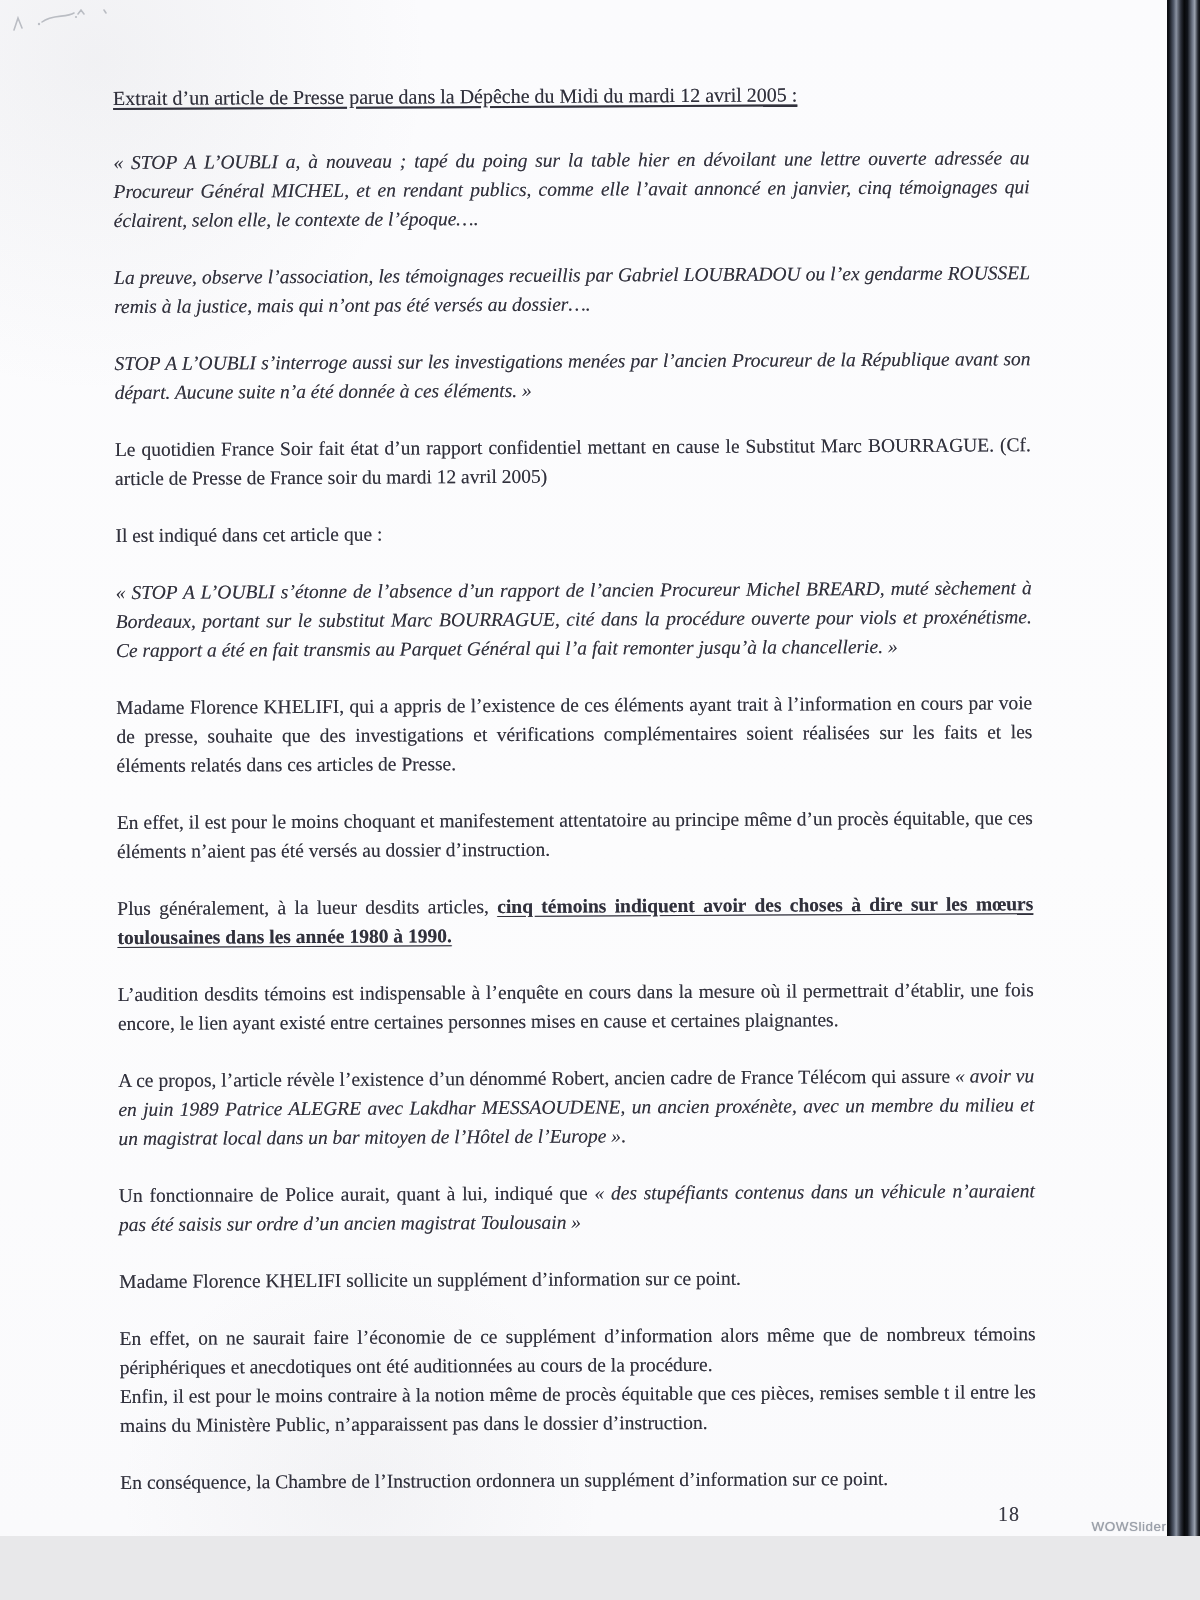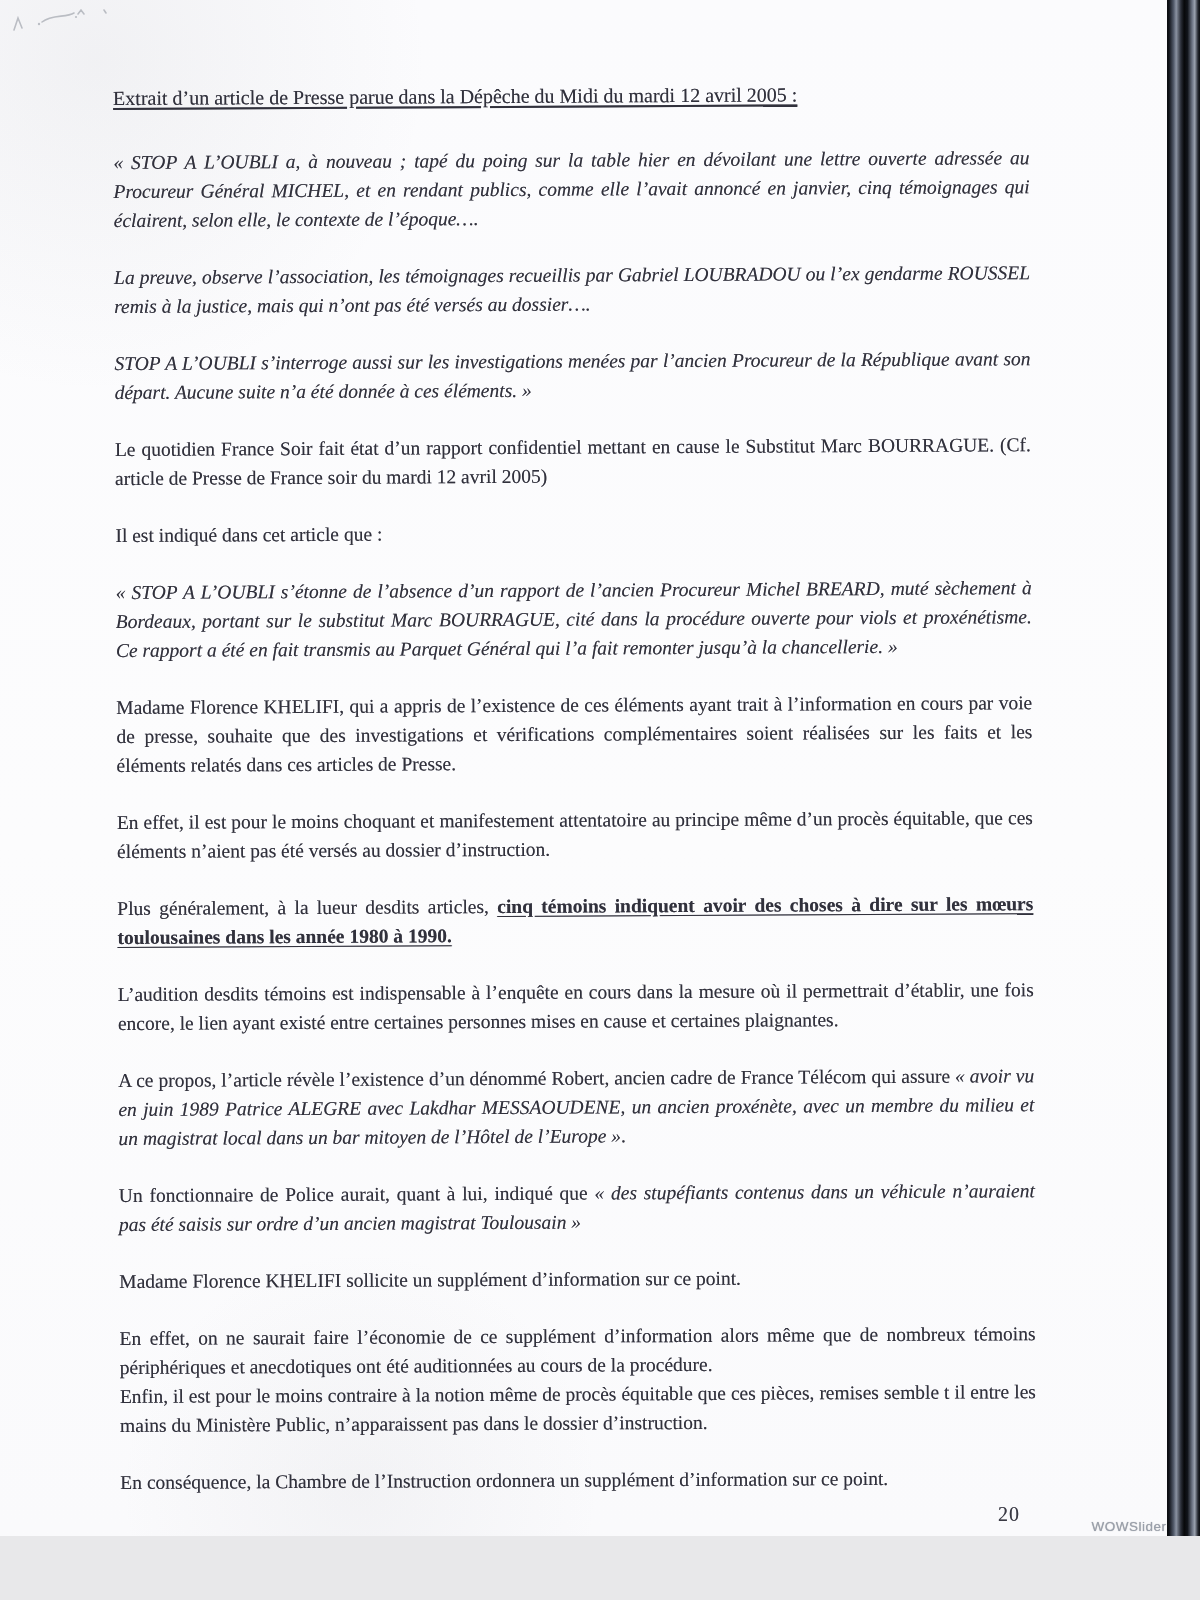--- a/index.html
+++ b/index.html
@@ -120,19 +120,19 @@
     <p>
       <span>En effet, on ne saurait faire l’économie de ce supplément d’information alors même que de nombreux témoins périphériques et anecdotiques ont été auditionnées au cours de la procédure.</span>
       <br>
       <span>Enfin, il est pour le moins contraire à la notion même de procès équitable que ces pièces, remises semble t il entre les mains du Ministère Public, n’apparaissent pas dans le dossier d’instruction.</span>
     </p>
 
     <p>En conséquence, la Chambre de l’Instruction ordonnera un supplément d’information sur ce point.</p>
 
   </div>
 
-  <div class="page-number">20</div>
+  <div class="page-number">18</div>
 
   <div class="watermark">WOWSlider.com</div>
 
   <div class="spine"></div>
 
 </div>
 
 </body></html>

